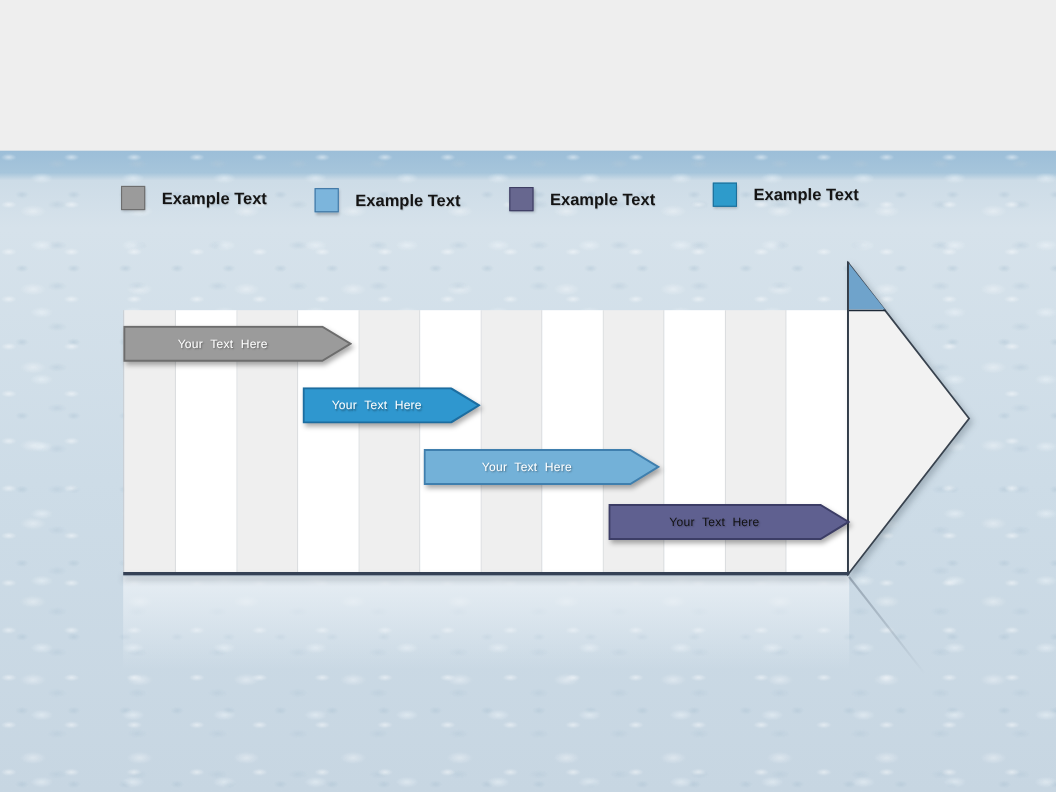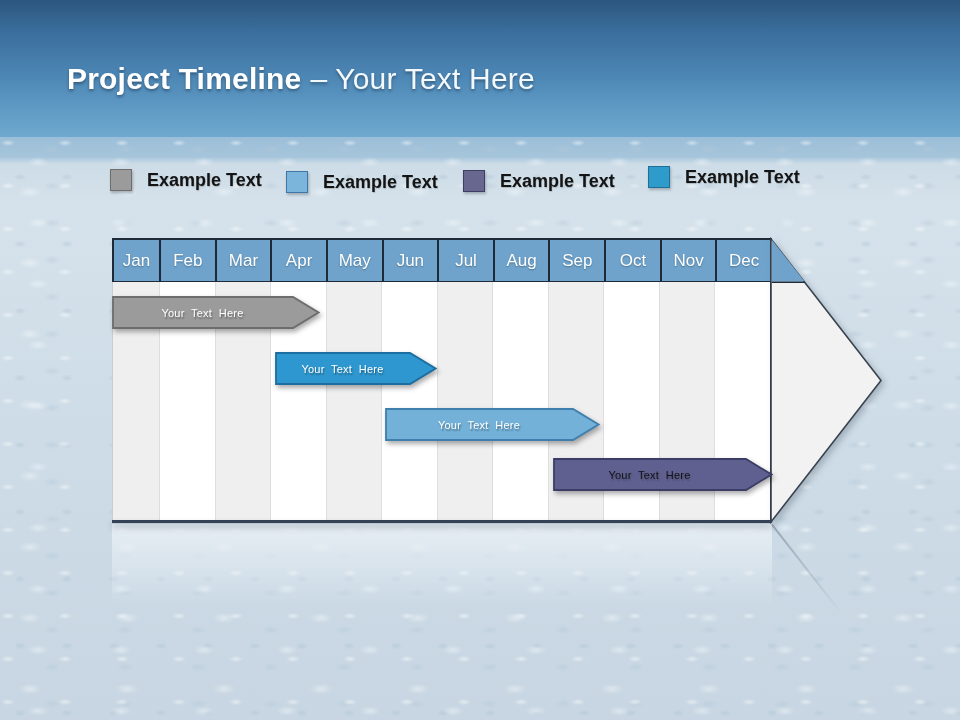--- a/index.html
+++ b/index.html
@@ -29,21 +29,21 @@
       radial-gradient(9px 5px at 20px 40px, rgba(174,196,212,.55), rgba(174,196,212,0) 70%),
       radial-gradient(13px 6px at 52px 12px, rgba(181,201,216,.5), rgba(181,201,216,0) 70%),
       radial-gradient(17px 8px at 30px 55px, rgba(255,255,255,.42), rgba(255,255,255,0) 70%),
       radial-gradient(7px 4px at 60px 33px, rgba(255,255,255,.5), rgba(255,255,255,0) 70%);
     background-size:57px 43px,83px 61px,47px 67px,73px 37px,97px 71px,61px 29px;
   }
   
   .legend-item{position:absolute;top:169px;display:flex;align-items:center;}
   .swatch{width:22px;height:22px;border:1.6px solid #666;box-sizing:border-box;
     box-shadow:1px 2px 2.5px rgba(40,50,60,.3);}
-  .legend-label{margin-left:15px;font-size:18px;font-weight:bold;color:#141414;
+  .legend-label{margin-left:15px;font-size:15px;font-weight:bold;color:#141414;
     text-shadow:.5px 1px 1px rgba(0,0,0,.18);white-space:nowrap;}
   
   .timeline{position:absolute;left:112px;top:238px;width:775px;height:290px;}
   .month-row{
     position:absolute;left:0;top:0;width:659px;height:44px;box-sizing:border-box;
     display:grid;grid-template-columns:47px repeat(11,1fr);
     border-top:2px solid #1f2a38;border-bottom:1.6px solid #1f2a38;
   }
   .mcell{
     background:#6fa3cb;border-left:2px solid #1f2a38;box-sizing:border-box;
@@ -78,23 +78,20 @@
     transform-origin:top left;transform:rotate(-38deg);
     background:linear-gradient(180deg,rgba(88,102,118,.45),rgba(88,102,118,0));}
 </style>
 </head>
 <body>
 
 <div class="slide">
 
   <div class="bg"></div>
 
-  <header class="header">
-    <h1 class="title"><span>Project Timeline</span><span class="light">– Your Text Here</span></h1>
-  </header>
 
   <div class="legend-item" style="left:110px">
     <span class="swatch" style="background: rgb(155, 155, 155); border-color: rgb(110, 110, 110);"></span>
     <span class="legend-label">Example Text</span>
   </div>
   <div class="legend-item" style="left:286px;top:171px">
     <span class="swatch" style="background: rgb(124, 181, 220); border-color: rgb(63, 118, 163);"></span>
     <span class="legend-label">Example Text</span>
   </div>
   <div class="legend-item" style="left:463px;top:170px">
@@ -113,34 +110,20 @@
         <div class="gcol odd" style="background: rgb(239, 239, 239);"></div>
         <div class="gcol even" style="background: rgb(255, 255, 255);"></div>
         <div class="gcol odd" style="background: rgb(239, 239, 239);"></div>
         <div class="gcol even" style="background: rgb(255, 255, 255);"></div>
         <div class="gcol odd" style="background: rgb(239, 239, 239);"></div>
         <div class="gcol even" style="background: rgb(255, 255, 255);"></div>
         <div class="gcol odd" style="background: rgb(239, 239, 239);"></div>
         <div class="gcol even" style="background: rgb(255, 255, 255);"></div>
         <div class="gcol odd" style="background: rgb(239, 239, 239);"></div>
         <div class="gcol even" style="background: rgb(255, 255, 255);"></div>
-      </div>
-    <div class="month-row">
-        <div class="mcell" style="background: rgb(111, 163, 203);">Jan</div>
-        <div class="mcell" style="background: rgb(111, 163, 203);">Feb</div>
-        <div class="mcell" style="background: rgb(111, 163, 203);">Mar</div>
-        <div class="mcell" style="background: rgb(111, 163, 203);">Apr</div>
-        <div class="mcell" style="background: rgb(111, 163, 203);">May</div>
-        <div class="mcell" style="background: rgb(111, 163, 203);">Jun</div>
-        <div class="mcell" style="background: rgb(111, 163, 203);">Jul</div>
-        <div class="mcell" style="background: rgb(111, 163, 203);">Aug</div>
-        <div class="mcell" style="background: rgb(111, 163, 203);">Sep</div>
-        <div class="mcell" style="background: rgb(111, 163, 203);">Oct</div>
-        <div class="mcell" style="background: rgb(111, 163, 203);">Nov</div>
-        <div class="mcell" style="background: rgb(111, 163, 203);">Dec</div>
       </div>
     <div class="right-border"></div>
 
     <svg class="big-arrow" width="113" height="287" viewBox="0 0 113 287">
       <polygon points="1,2 111,143.5 1,285" fill="#f2f2f2" stroke="#39434f" stroke-width="1.6"></polygon>
       <polygon points="1.8,2.8 34.6,44.4 1.8,44.4" fill="#6fa3cb"></polygon>
       <line x1="1.8" y1="45.2" x2="35" y2="45.2" stroke="#1f2a38" stroke-width="1.4"></line>
     </svg>
 
     <div class="refl-band"></div>

